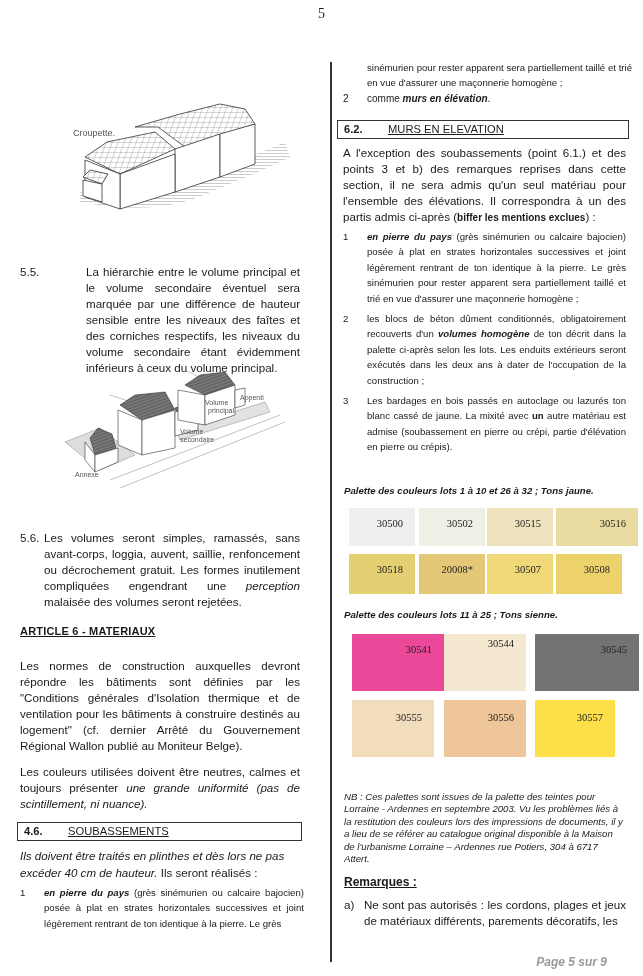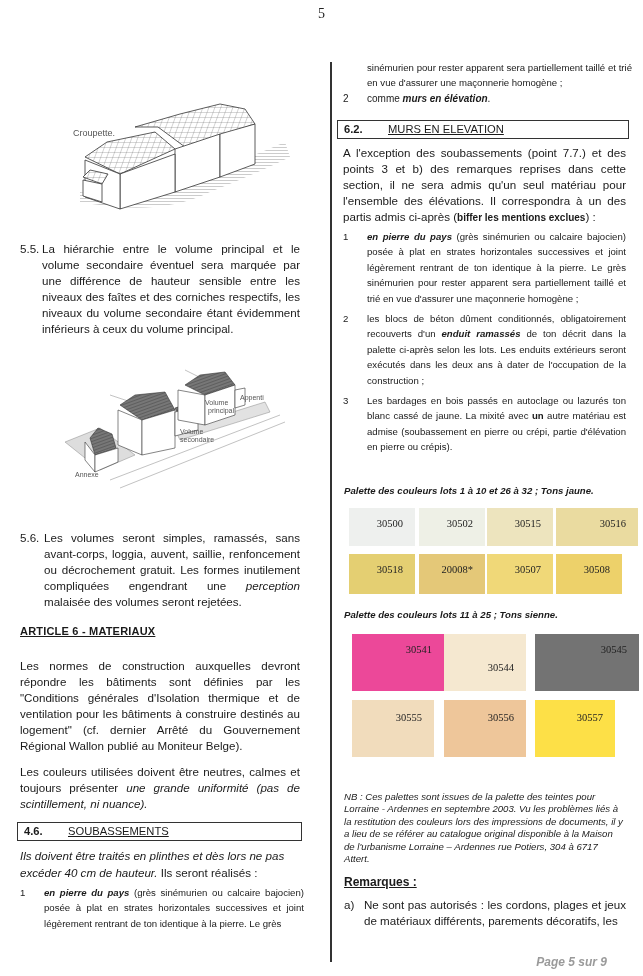--- a/index.html
+++ b/index.html
@@ -70,21 +70,21 @@
     <path d="M45 65 L67 50 L115 40 L135 57 L80 82 Z" fill="url(#tiles)" stroke="#333" stroke-width="0.8"></path>
     <path d="M80 82 L135 62 L135 100 L80 117 Z" fill="#fff" stroke="#333" stroke-width="0.8"></path>
     <path d="M45 68 L80 82 L80 117 L45 105 Z" fill="#fff" stroke="#333" stroke-width="0.8"></path>
 
     <path d="M43 85 L50 78 L68 82 L62 92 Z" fill="url(#tiles)" stroke="#333" stroke-width="0.8"></path>
     <path d="M43 88 L62 92 L62 110 L43 104 Z" fill="#fff" stroke="#333" stroke-width="0.8"></path>
     <text x="33" y="44" font-size="9" fill="#555">Croupette.</text>
   </svg>
 </div>
 
-<div class="abs para num-para" style="left:20px; top:241px; width:280px;">
+<div class="abs para num-para" style="left:20px; top:264px; width:280px;gap:44px;">
   <span class="num" style="width:22px;">5.5.</span>
   <span class="body">La hiérarchie entre le volume principal et le volume secondaire éventuel sera marquée par une différence de hauteur sensible entre les niveaux des faîtes et des corniches respectifs, les niveaux du volume secondaire étant évidemment inférieurs à ceux du volume principal.</span>
 </div>
 
 <div class="abs" style="left:60px; top:360px; width:260px; height:130px;">
   <svg width="260" height="130" viewBox="0 0 260 130">
     <defs>
       <pattern id="roofdark" width="3" height="3" patternUnits="userSpaceOnUse" patternTransform="rotate(70)">
         <rect width="3" height="3" fill="#777"></rect>
         <path d="M0 0 V3" stroke="#444" stroke-width="1"></path>
@@ -157,31 +157,31 @@
   <span class="li-num">2</span>
   <span class="li-body"><span>comme </span><b><i>murs en élévation</i></b><span>.</span></span>
 </div>
 
 <div class="abs section-box" style="left:337px; top:120px; width:292px;">
   <span class="sec-num">6.2.</span>
   <span class="sec-title">MURS EN ELEVATION</span>
 </div>
 
 <div class="abs para" style="left:343px; top:145px; width:283px;">
-  <span>A l'exception des soubassements (point 7.7.) et des points 3 et b) des remarques reprises dans cette section, il ne sera admis qu'un seul matériau pour l'ensemble des élévations. Il correspondra à un des partis admis ci-après (</span><b style="font-size:10px;">biffer les mentions exclues</b><span>) :</span>
+  <span>A l'exception des soubassements (point 6.1.) et des points 3 et b) des remarques reprises dans cette section, il ne sera admis qu'un seul matériau pour l'ensemble des élévations. Il correspondra à un des partis admis ci-après (</span><b style="font-size:10px;">biffer les mentions exclues</b><span>) :</span>
 </div>
 
 <div class="abs small list-item" style="left:343px; top:229px; width:283px;">
   <span class="li-num">1</span>
   <span class="li-body"><b><i>en pierre du pays</i></b><span> (grès sinémurien ou calcaire bajocien) posée à plat en strates horizontales successives et joint légèrement rentrant de ton identique à la pierre. Le grès sinémurien pour rester apparent sera partiellement taillé et trié en vue d'assurer une maçonnerie homogène ;</span></span>
 </div>
 
 <div class="abs small list-item" style="left:343px; top:311px; width:283px;">
   <span class="li-num">2</span>
-  <span class="li-body"><span>les blocs de béton dûment conditionnés, obligatoirement recouverts d'un </span><b><i>enduit ramassés</i></b><span> de ton décrit dans la palette ci-après selon les lots. Les enduits extérieurs seront exécutés dans les deux ans à dater de l'occupation de la construction ;</span></span>
+  <span class="li-body"><span>les blocs de béton dûment conditionnés, obligatoirement recouverts d'un </span><b><i>volumes homogène</i></b><span> de ton décrit dans la palette ci-après selon les lots. Les enduits extérieurs seront exécutés dans les deux ans à dater de l'occupation de la construction ;</span></span>
 </div>
 
 <div class="abs small list-item" style="left:343px; top:393px; width:283px;">
   <span class="li-num">3</span>
   <span class="li-body"><span>Les bardages en bois passés en autoclage ou lazurés ton blanc cassé de jaune. La mixité avec </span><b>un</b><span> autre matériau est admise (soubassement en pierre ou crépi, partie d'élévation en pierre ou crépis).</span></span>
 </div>
 
 <div class="abs caption-italic" style="left:344px; top:485px;">Palette des couleurs lots 1 à 10 et 26 à 32 ; Tons jaune.</div>
 
 <div class="swatch" style="left: 349px; top: 508px; width: 66px; height: 38px; background: rgb(238, 240, 238);">
@@ -208,21 +208,21 @@
 <div class="swatch" style="left: 556px; top: 554px; width: 66px; height: 40px; background: rgb(237, 209, 106);">
     <span>30508</span>
   </div>
 
 <div class="abs caption-italic" style="left:344px; top:609px;">Palette des couleurs lots 11 à 25 ; Tons sienne.</div>
 
 <div class="swatch" style="left: 352px; top: 634px; width: 92px; height: 57px; background: #ec4899;">
     <span style="top:10px;">30541</span>
   </div>
 <div class="swatch" style="left: 444px; top: 634px; width: 82px; height: 57px; background: rgb(245, 232, 208);">
-    <span style="top:28px;">30544</span>
+    <span style="top:4px;">30544</span>
   </div>
 <div class="swatch" style="left: 535px; top: 634px; width: 104px; height: 57px; background: #737373;">
     <span style="top:10px;">30545</span>
   </div>
 <div class="swatch" style="left: 352px; top: 700px; width: 82px; height: 57px; background: rgb(241, 220, 188);">
     <span style="top:12px;">30555</span>
   </div>
 <div class="swatch" style="left: 444px; top: 700px; width: 82px; height: 57px; background: rgb(238, 198, 154); text-align: center;">
     <span style="top:12px;">30556</span>
   </div>

